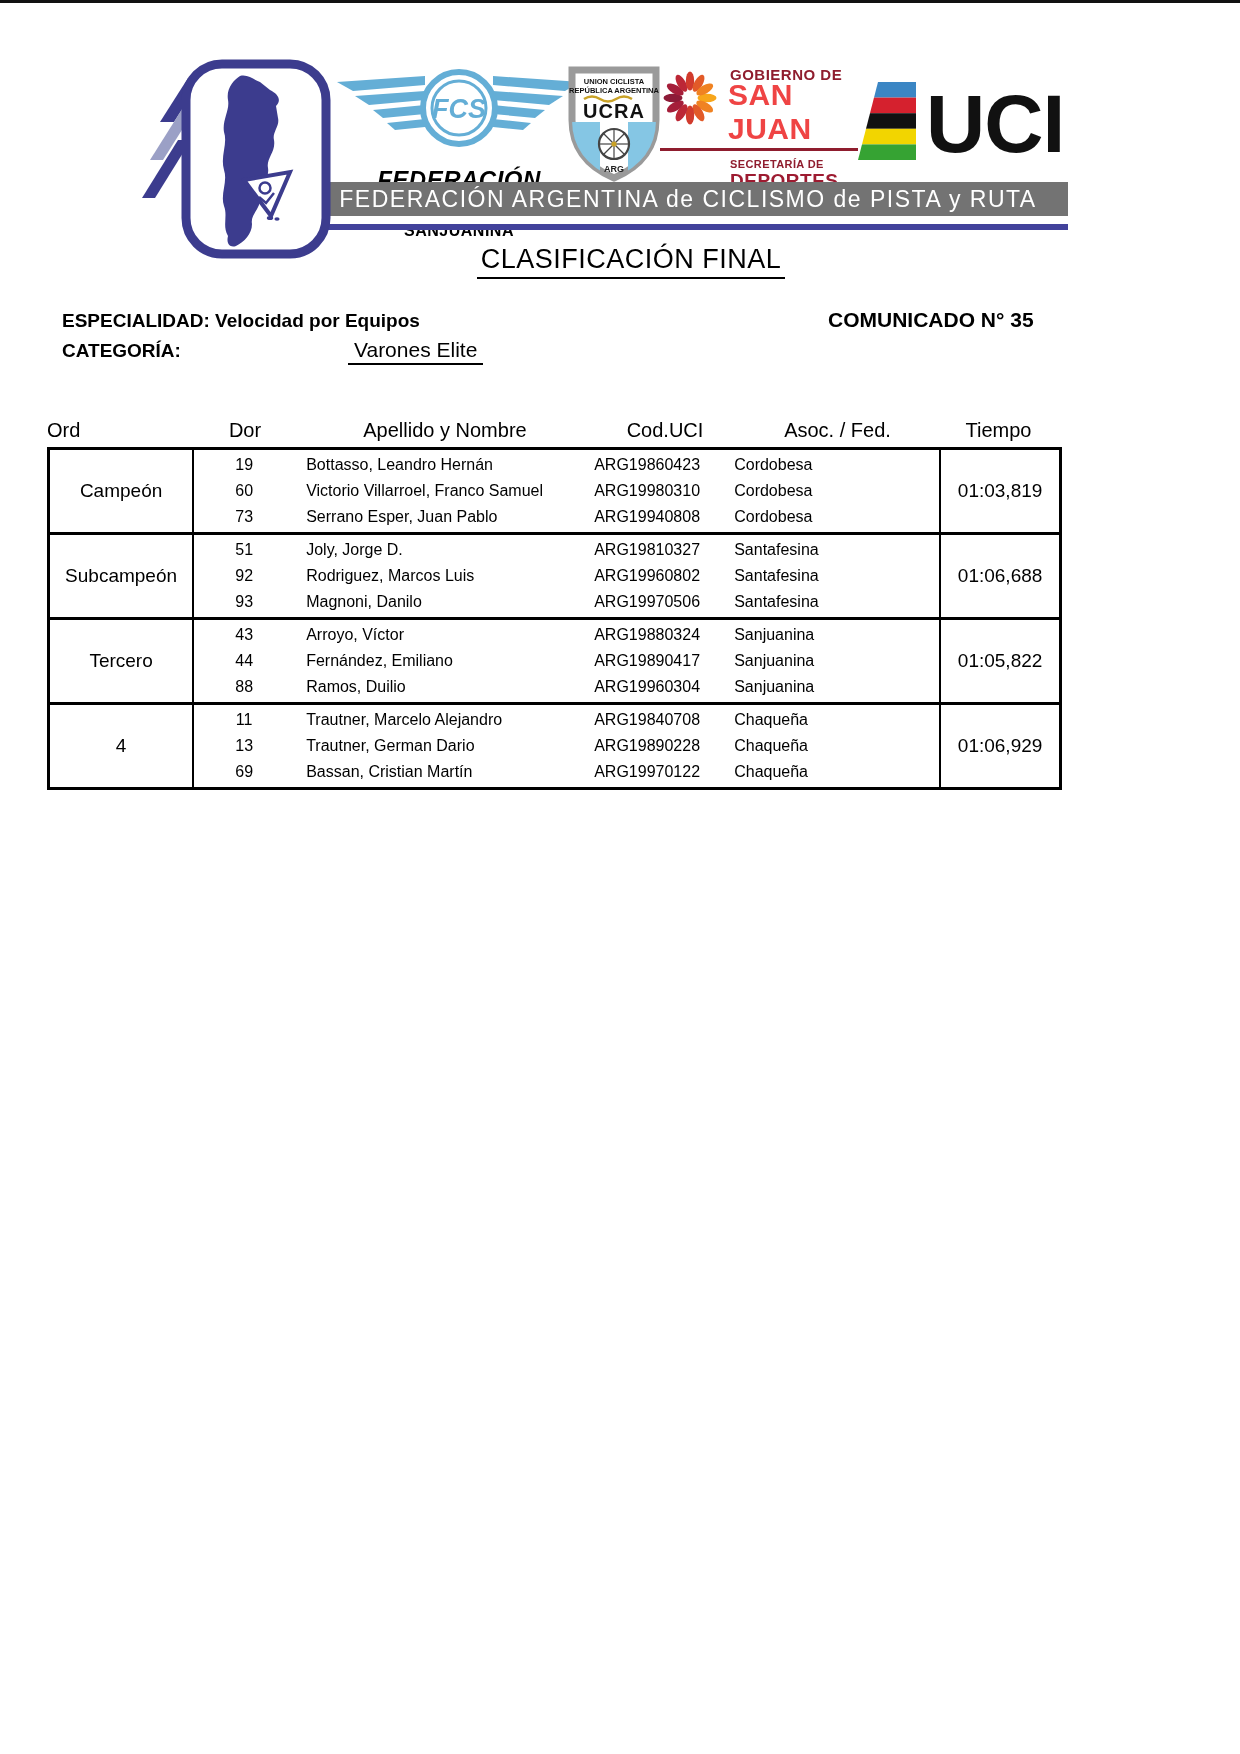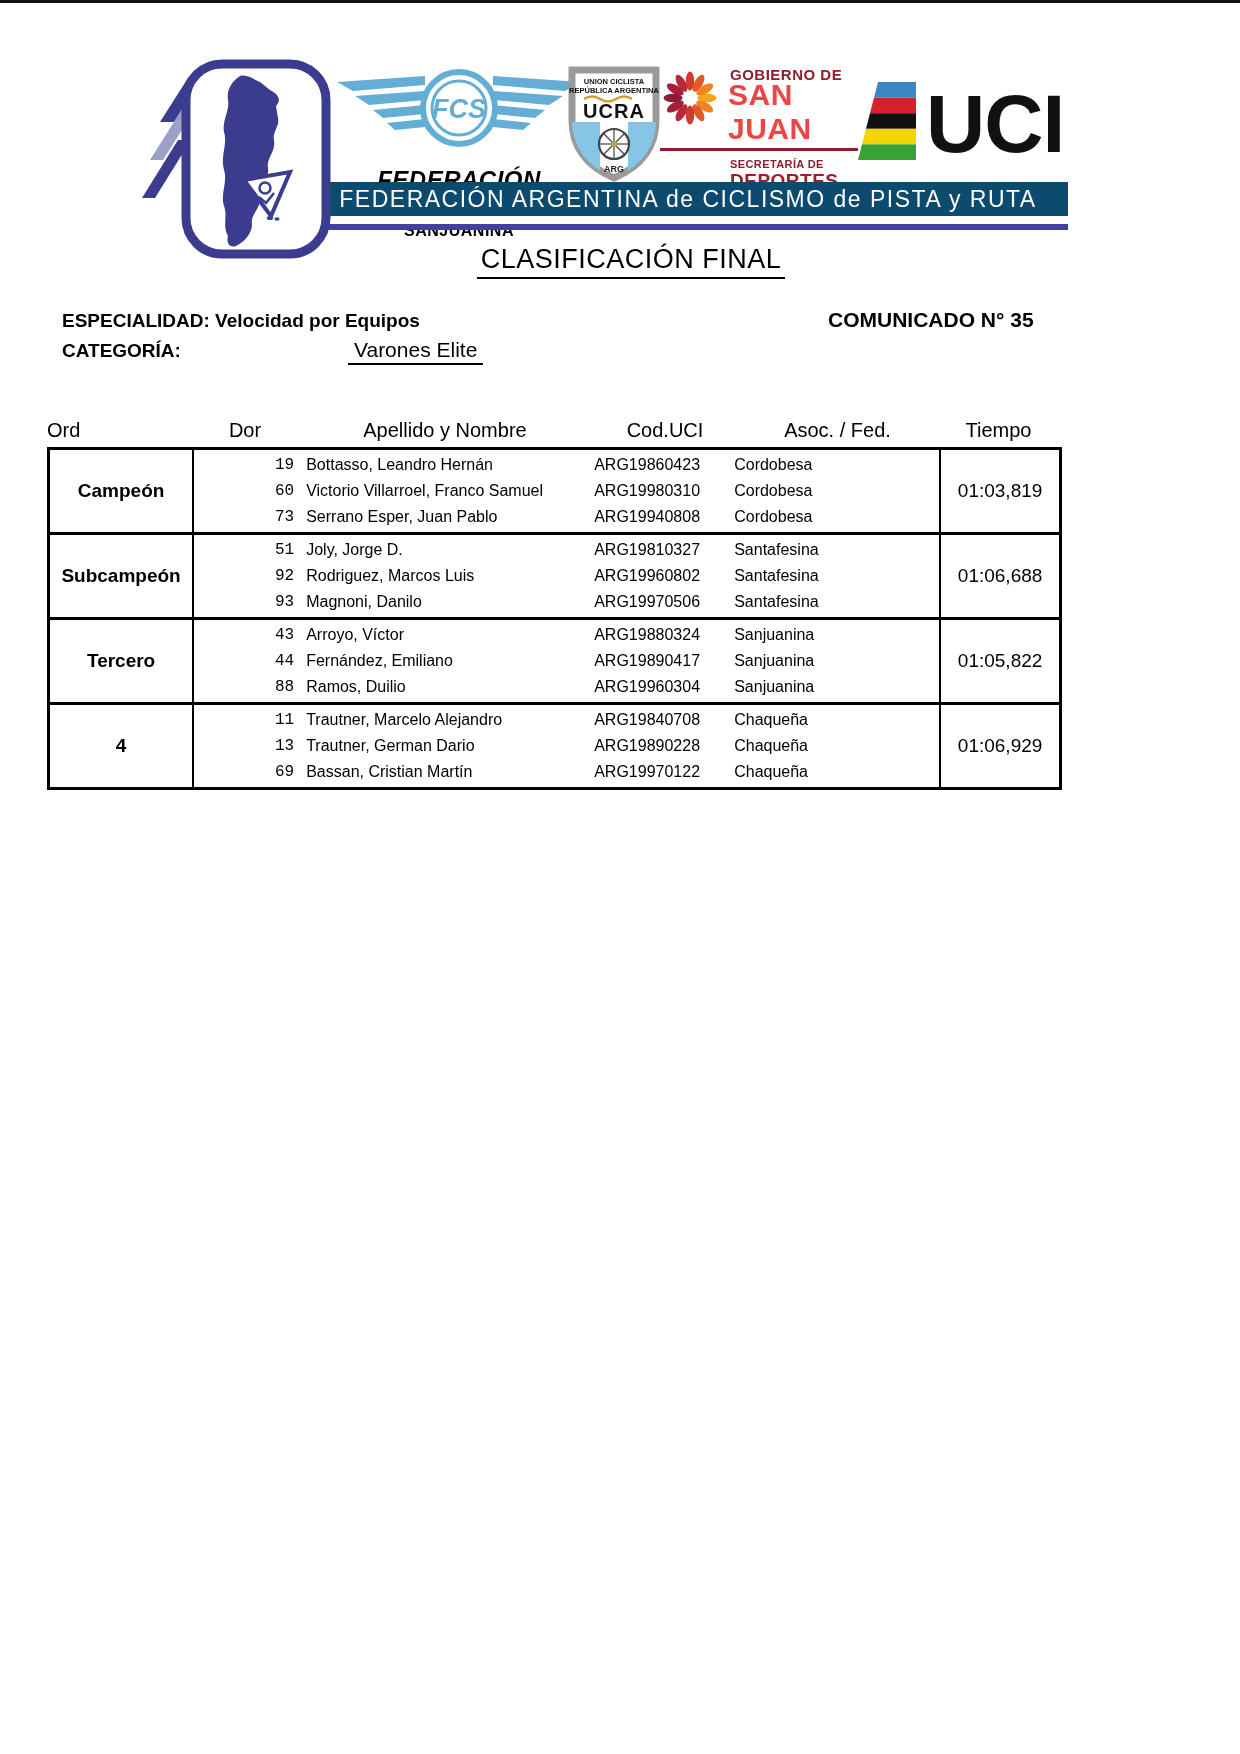--- a/index.html
+++ b/index.html
@@ -26,21 +26,21 @@
   .sj-line1   { position:absolute; left:72px; top:6px;  font-size:15px; font-weight:bold; color:#8f1d2e; letter-spacing:.5px; }
   .sj-line2   { position:absolute; left:70px; top:18px; font-size:30px; font-weight:bold; color:#ef4444; letter-spacing:.5px; }
   .sj-rule    { position:absolute; left:2px; top:88px; width:198px; height:3px; background:#8f1d2e; }
   .sj-line3   { position:absolute; left:72px; top:98px;  font-size:11px; font-weight:bold; color:#8f1d2e; letter-spacing:.4px; }
   .sj-line4   { position:absolute; left:72px; top:110px; font-size:19px; font-weight:bold; color:#9d1b31; letter-spacing:.5px; }
   .uci-wrap   { position:absolute; left:856px; top:80px; width:218px; height:88px; }
 
   
   .banner-main {
     position:absolute; left:308px; top:182px; width:760px; height:34px;
-    background:#0c4a6e; color:#fff;
+    background:#737373; color:#fff;
     display:flex; align-items:center; justify-content:center;
     font-size:23px; letter-spacing:1.5px; white-space:nowrap; z-index:2;
   }
   .banner-sub { position:absolute; left:326px; top:224px; width:742px; height:6px; background:#42429b; z-index:2; }
 
   
   .doc-title { position:absolute; left:0; top:244px; width:100%; text-align:center; font-size:27px; letter-spacing:.5px; }
   .doc-title span { display:inline-block; border-bottom:2px solid #000; padding:0 4px 2px;margin-left:22px; }
   .meta-espec  { position:absolute; left:62px;  top:310px; font-size:19px; font-weight:bold; }
   .meta-comu   { position:absolute; left:828px; top:308px; font-size:21px; font-weight:bold; white-space:nowrap; }
@@ -56,25 +56,25 @@
   .th-cod    { width:140px; text-align:center; }
   .th-asoc   { width:205px; text-align:center; }
   .th-tiempo { width:117px; text-align:center; }
 
   .results-table { position:absolute; left:47px; top:447px; width:1015px; border:3px solid #000; }
   .group { display:flex; }
   .group + .group { border-top:3px solid #000; }
   .cell-ord {
     width:148px; border-right:2px solid #000;
     display:flex; align-items:center; justify-content:center;
-    font-weight:bold; font-size:19px;
+    font-weight:normal; font-size:19px;
   }
   .cell-mid { width:750px; display:flex; flex-direction:column; justify-content:center; padding:2px 0; }
   .mid-row { display:flex; align-items:center; height:26px; font-size:16px; }
-  .c-dor    { width:100px; text-align:right;font-family:Liberation Mono, monospace; }
+  .c-dor    { width:100px; text-align:center; }
   .c-nombre { width:300px; padding-left:12px; }
   .c-cod    { width:140px; }
   .c-asoc   { width:205px; }
   .cell-tiempo {
     width:123px; border-left:2px solid #000;
     display:flex; align-items:center; justify-content:center;
     font-size:19px;
   }
 </style>
 </head>

